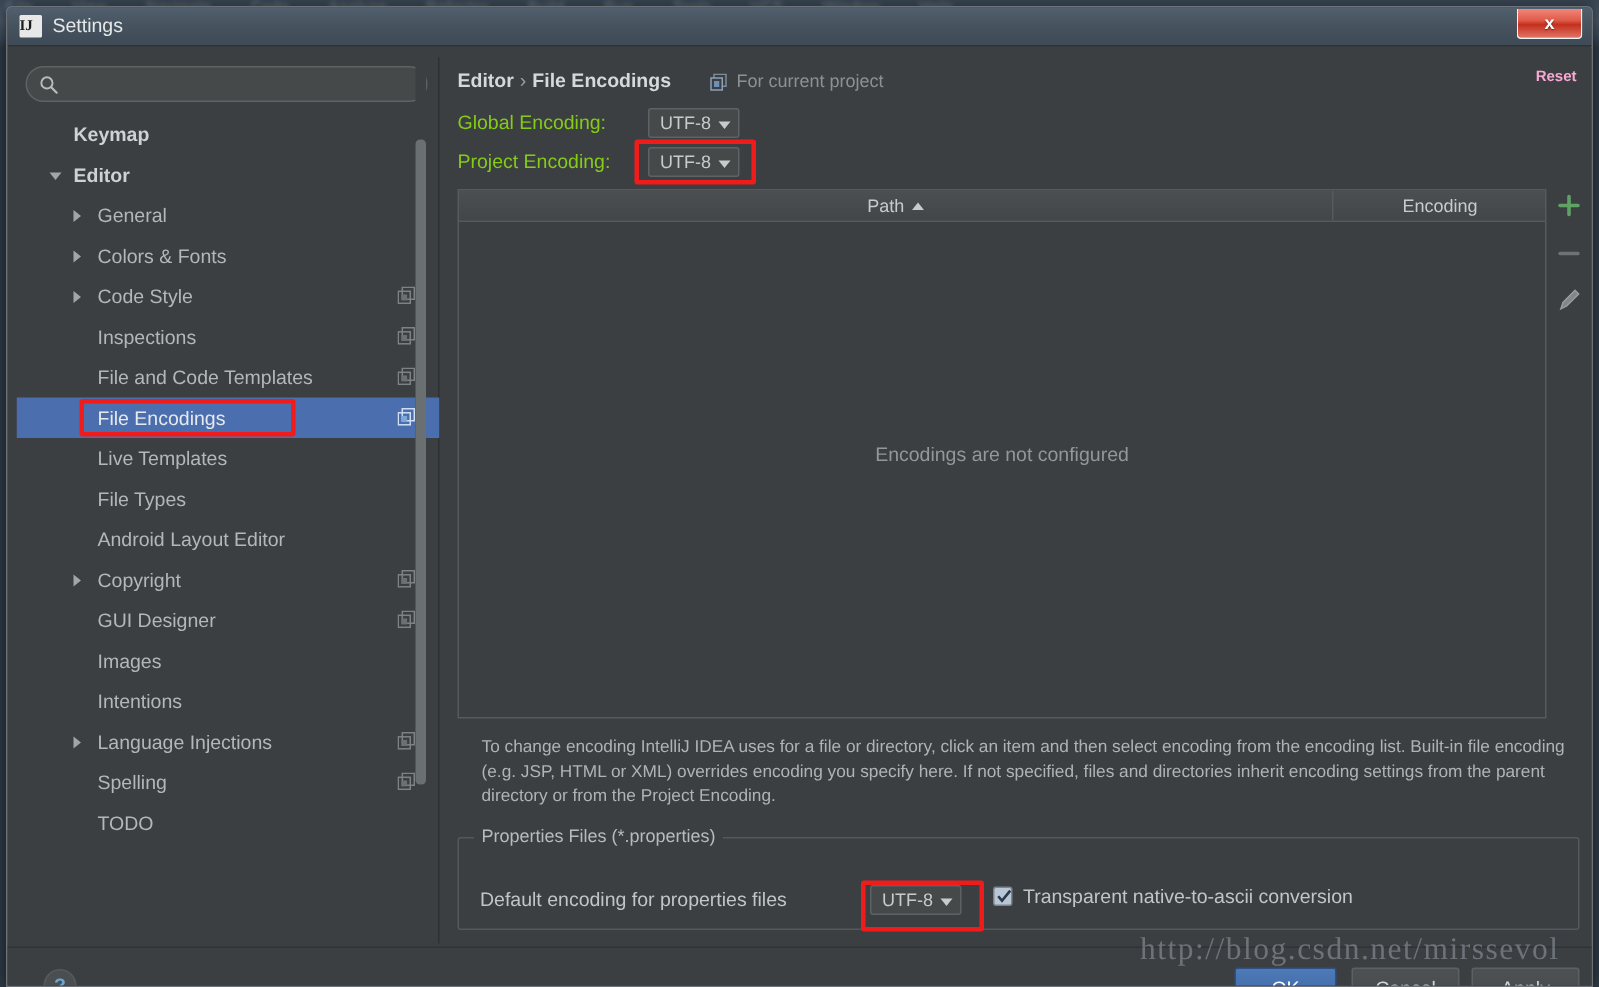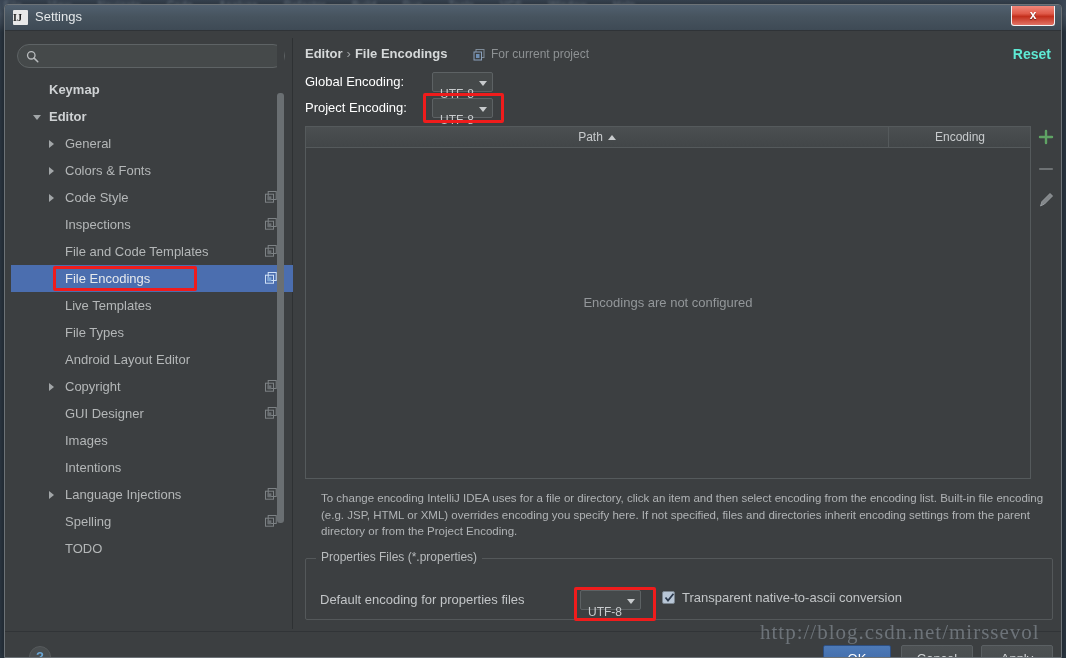--- a/index.html
+++ b/index.html
@@ -165,36 +165,36 @@
   #scope-note {
     position: absolute; left: 190px; top: 9px;
     font-size: 12px; color: #8d9193; white-space: nowrap;
   }
   #scope-note-icon {
     position: absolute; left: 172px; top: 11px;
     width: 12px; height: 12px;
   }
   #reset-link {
     position: absolute; right: 6px; top: 8px;
-    font-size: 14px; color: #5eead4; font-weight: bold; cursor: pointer;
+    font-size: 10px; color: #f9a8d4; font-weight: bold; cursor: pointer;
   }
 
   .enc-label {
-    position: absolute; font-size: 13px; color: #ffffff; white-space: nowrap;
+    position: absolute; font-size: 13px; color: #84cc16; white-space: nowrap;
   }
   #global-enc-label { left: 4px; top: 36px; }
   #project-enc-label { left: 4px; top: 62px; }
 
   .combo {
     position: absolute; height: 20px;
     background: #45494a;
     border: 1px solid #5d6264;
     border-radius: 2px;
     color: #c8cbcd; font-size: 12px;
-    line-height: 18px; padding: 12px 18px 0 7px;
+    line-height: 18px; padding: 0 18px 0 7px;
     cursor: pointer; white-space: nowrap;
   }
   .combo .caret {
     position: absolute; right: 5px; top: 8px;
     width: 0; height: 0;
     border-left: 4px solid transparent;
     border-right: 4px solid transparent;
     border-top: 5px solid #c8cbcd;
   }
   #global-enc-combo { left: 131px; top: 34px; }

